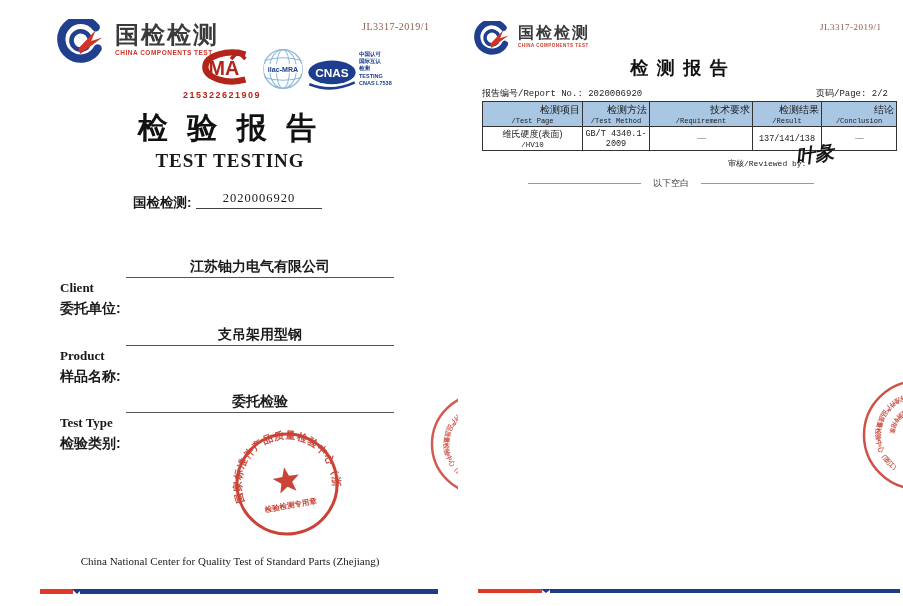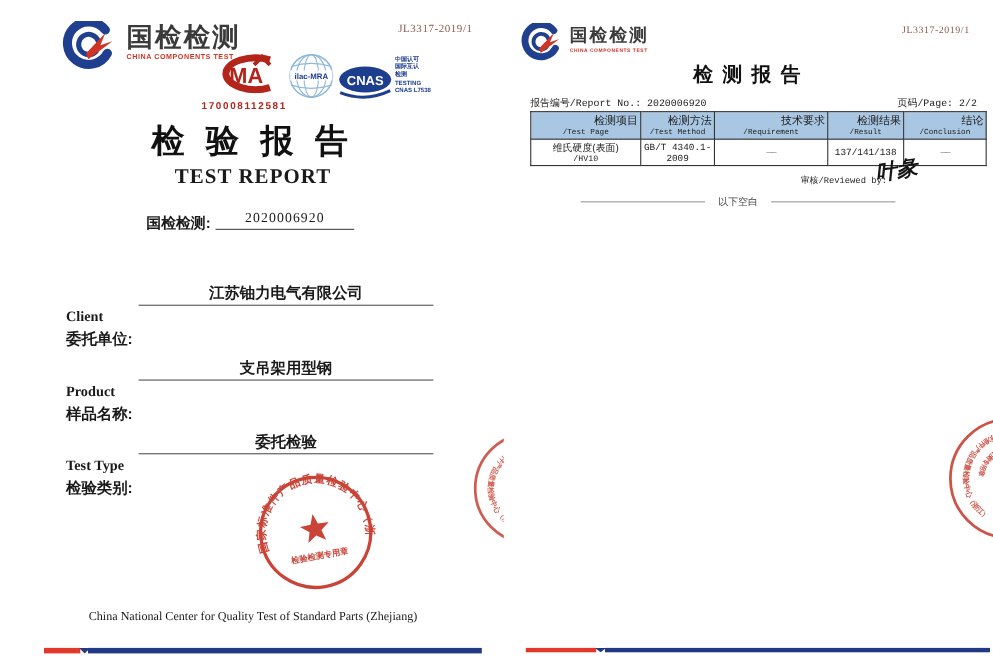--- a/index.html
+++ b/index.html
@@ -77,21 +77,21 @@
   </div>
 
   <div class="abs doc-code" style="left:362px;top:21px;font-size:10px">JL3317-2019/1</div>
 
   <div class="abs" style="left:182px;top:49px">
     <svg width="80" height="36" viewBox="0 0 84 40">
       <path d="M68 6 A30 16 0 1 0 68 34" fill="none" stroke="#b3241a" stroke-width="7"></path>
       <path d="M52 11 L60 3 L68 11" fill="none" stroke="#b3241a" stroke-width="4"></path>
       <text x="27" y="29" font-size="22" font-weight="bold" fill="#b3241a" font-family="Liberation Sans, sans-serif">MA</text>
     </svg>
-    <div class="cma-num">170008112581</div>
+    <div class="cma-num">215322621909</div>
   </div>
 
   <svg class="abs" style="left:262px;top:48px" width="42" height="42" viewBox="0 0 50 50">
     <circle cx="25" cy="25" r="23" fill="none" stroke="#8fb8d8" stroke-width="1.6"></circle>
     <ellipse cx="25" cy="25" rx="16" ry="23" fill="none" stroke="#8fb8d8" stroke-width="1.2"></ellipse>
     <ellipse cx="25" cy="25" rx="8" ry="23" fill="none" stroke="#8fb8d8" stroke-width="1.2"></ellipse>
     <path d="M3 15 Q25 8 47 15 M3 35 Q25 42 47 35" fill="none" stroke="#8fb8d8" stroke-width="1.2"></path>
     <rect x="2" y="19" width="46" height="11" fill="#ffffff" opacity="0.85"></rect>
     <text x="25" y="28" font-size="8.5" font-weight="bold" fill="#1d3e8f" text-anchor="middle" font-family="Liberation Sans, sans-serif">ilac-MRA</text>
   </svg>
@@ -103,21 +103,21 @@
   </svg>
   <div class="abs cnas-lines" style="left:359px;top:51px">
     <div>中国认可</div>
     <div>国际互认</div>
     <div>检测</div>
     <div>TESTING</div>
     <div>CNAS L7538</div>
   </div>
 
   <div class="abs title-cn" style="left:50px;top:108px;width:360px">检 验 报 告</div>
-  <div class="abs title-en" style="left:50px;top:150px;width:360px">TEST REPORT</div>
+  <div class="abs title-en" style="left:50px;top:150px;width:360px">TEST TESTING</div>
 
   <span class="abs rn-label" style="left:133px;top:194px">国检检测:</span>
   <span class="abs rn-line" style="left:196px;top:191px;width:118px">2020006920</span>
 
   <span class="abs flabel" style="left:60px;top:256px">委托单位:</span>
   <span class="abs fline" style="left:126px;top:256px;width:268px">江苏铀力电气有限公司</span>
   <span class="abs flabel-en" style="left:60px;top:280px">Client</span>
 
   <span class="abs flabel" style="left:60px;top:324px">样品名称:</span>
   <span class="abs fline" style="left:126px;top:324px;width:268px">支吊架用型钢</span>

